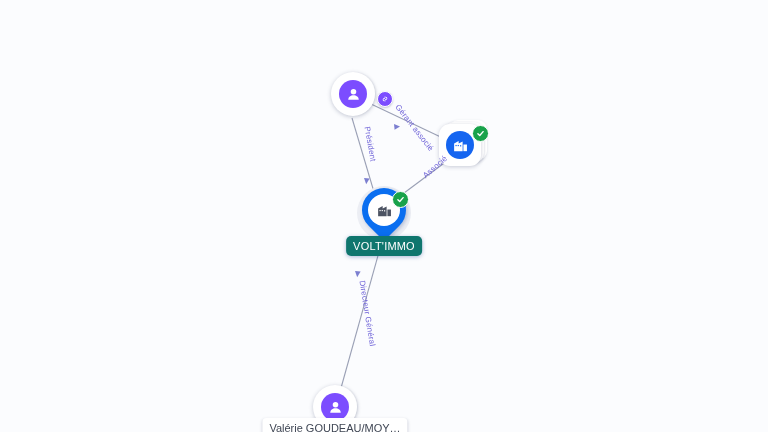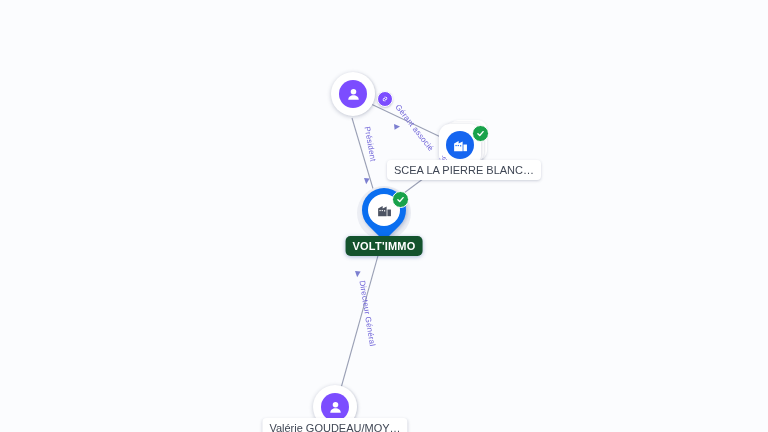--- a/index.html
+++ b/index.html
@@ -211,23 +211,23 @@
     color: #3f4654;
     font-size: 11px;
     line-height: 14px;
     padding: 3px 7px;
     border-radius: 4px;
     box-shadow: 0 1px 3px rgba(40,50,90,0.22);
     transform: translateX(-50%);
     z-index: 8;
   }
   .node-label.primary {
-    background: #14532d;
+    background: #0f766e;
     color: #ffffff;
-    font-weight: bold;
+    font-weight: normal;
     font-size: 11px;
     letter-spacing: .2px;
     border-radius: 5px;
     box-shadow: 0 1px 4px rgba(20,60,140,0.35);
   }
 
   
   .edge-label {
     position: absolute;
     white-space: nowrap;
@@ -308,21 +308,20 @@
           </svg>
         </div>
       </div>
     </div>
     <div class="badge-check" style="left:8px; top:-18px;">
       <svg width="9" height="9" viewBox="0 0 24 24" fill="none" stroke="#ffffff" stroke-width="3.6" stroke-linecap="round" stroke-linejoin="round">
         <path d="M5 12.5 L10 17.5 L19 7"></path>
       </svg>
     </div>
   </div>
-  <div class="node-label" style="left:464px; top:160px;">SCEA LA PIERRE BLANC…</div>
 
   <div class="node" style="left:384px; top:212px;">
     <div class="pin-halo"></div>
     <div class="pin-wrap">
       <div class="pin-shape"></div>
       <div class="pin-inner">
         <svg width="17" height="17" viewBox="0 0 24 24" fill="#4c5362">
           <path d="M3 20V9.2l6.4-3.4V9l5.6-2.8V20z"></path>
           <rect x="16.1" y="10.6" width="5" height="9.4"></rect>
           <rect x="4.9" y="11.2" width="1.7" height="1.7" fill="#ffffff"></rect>

